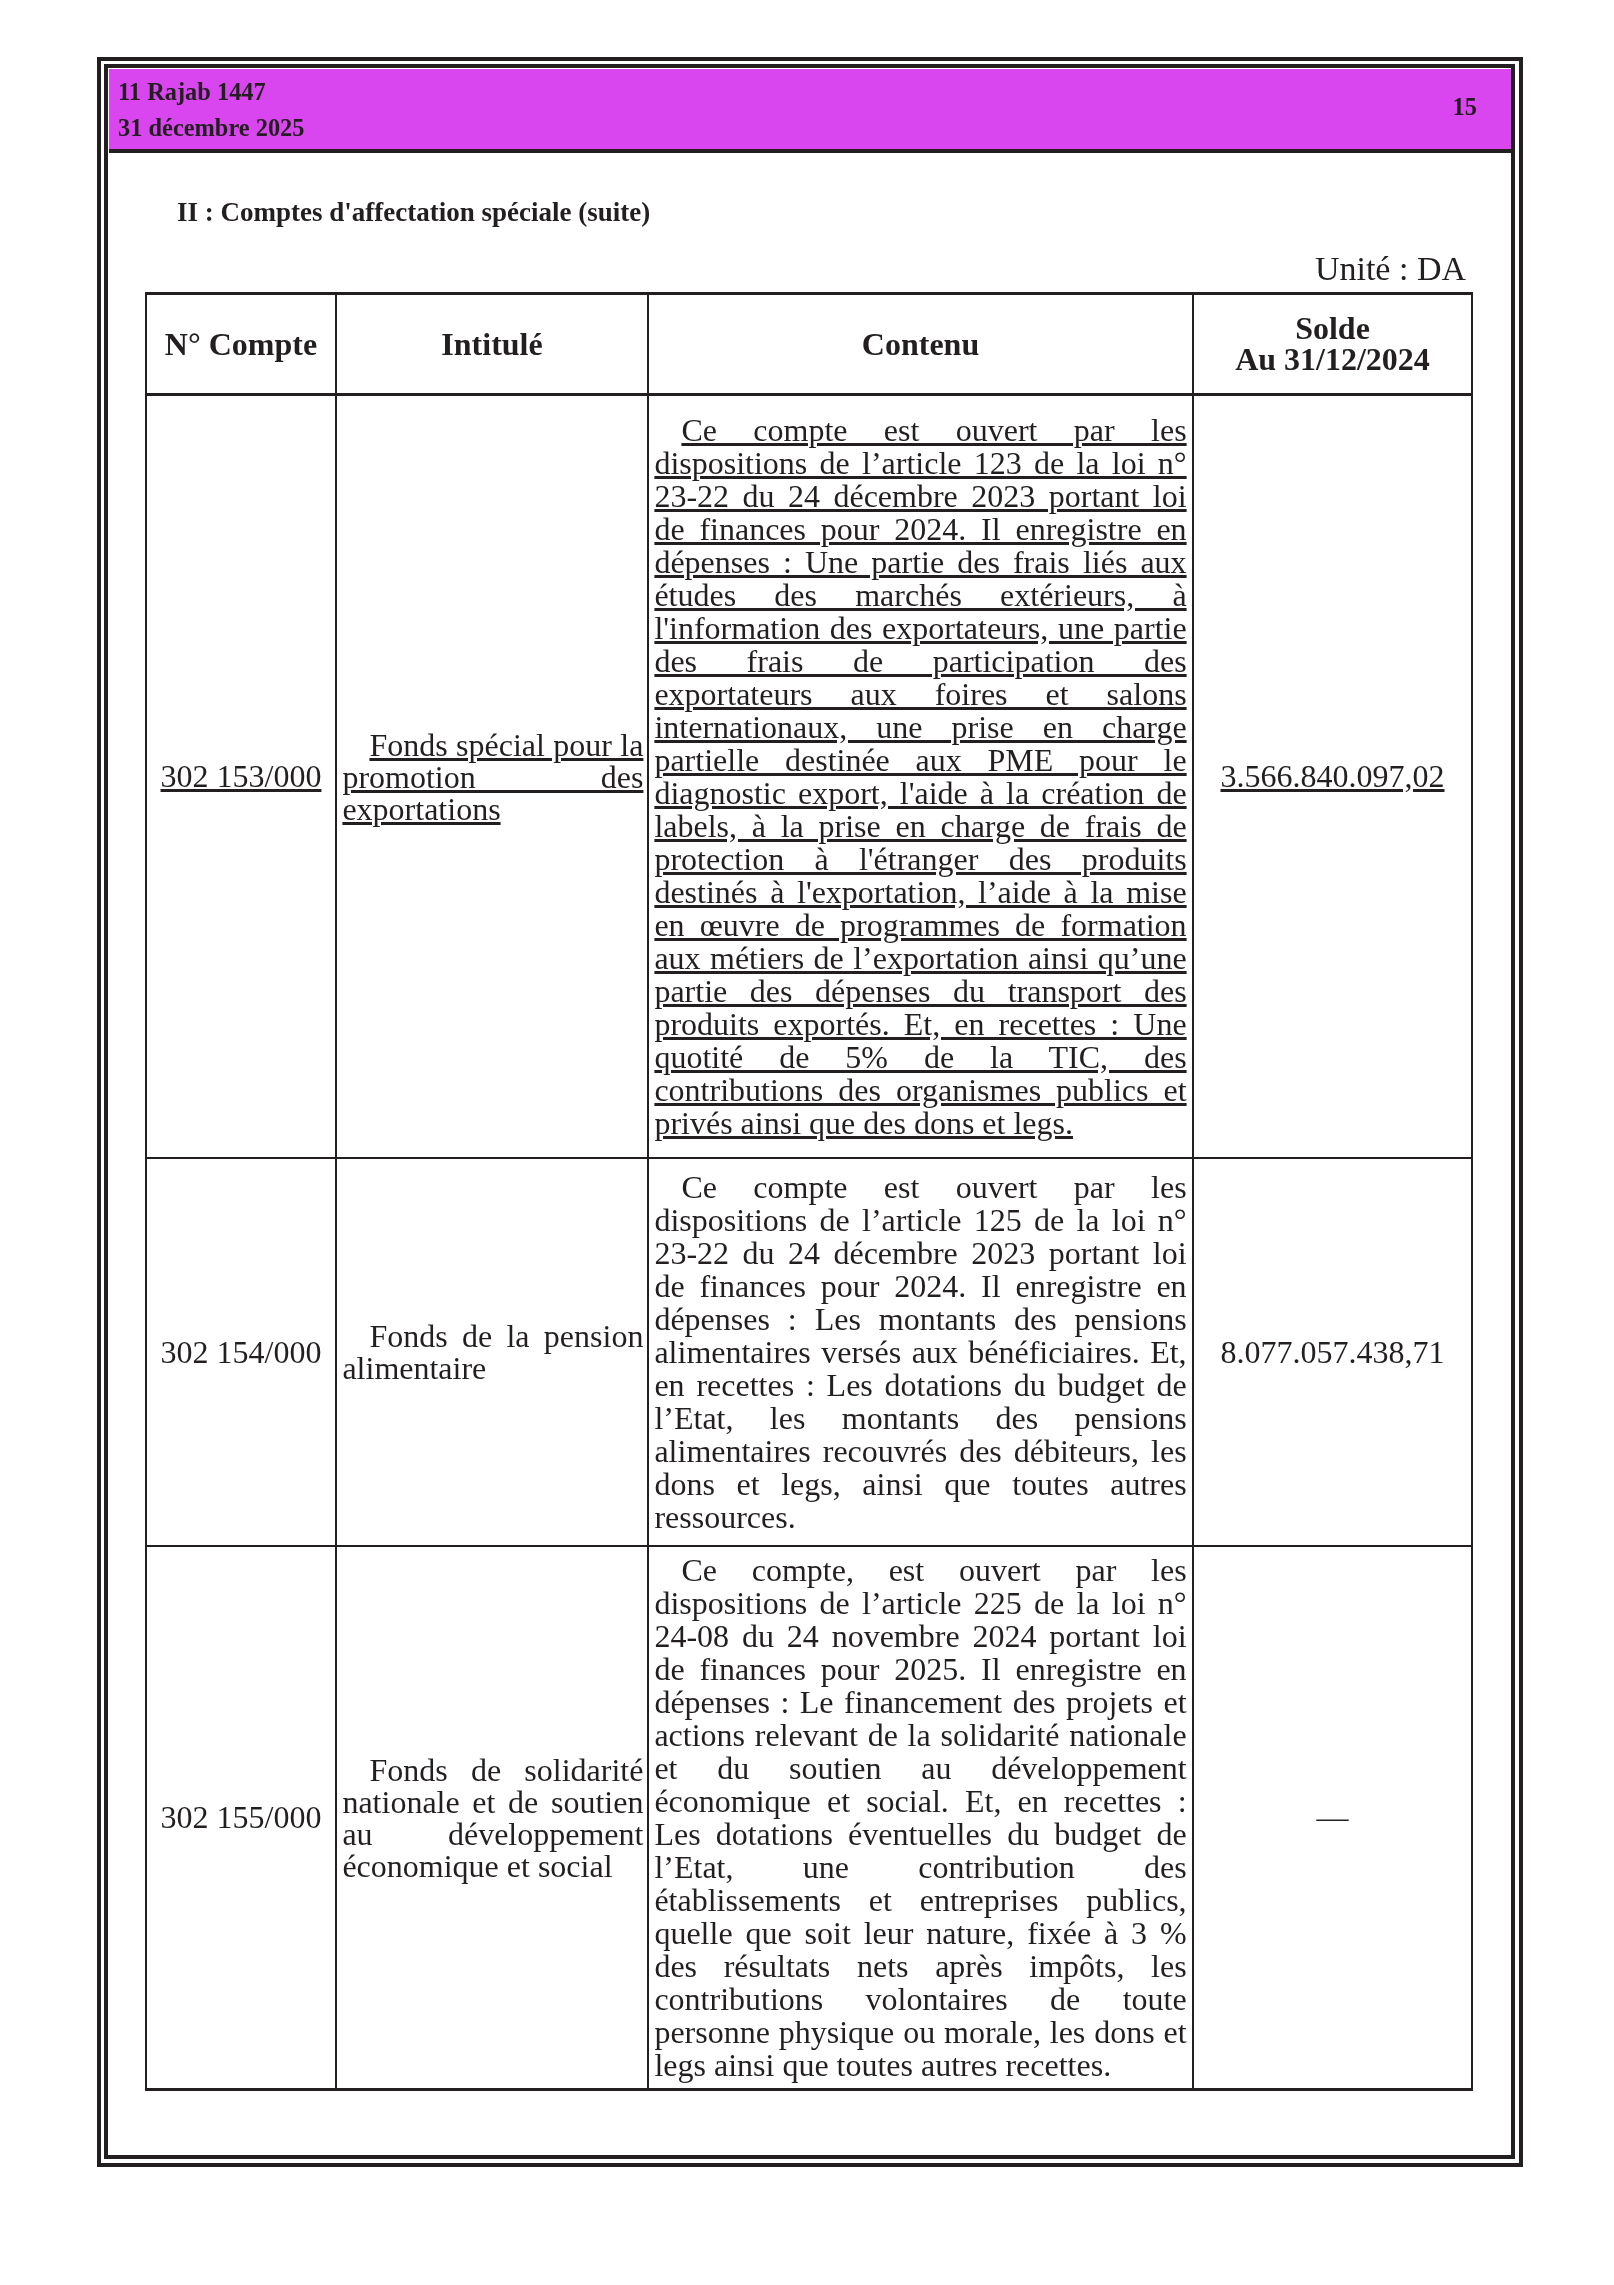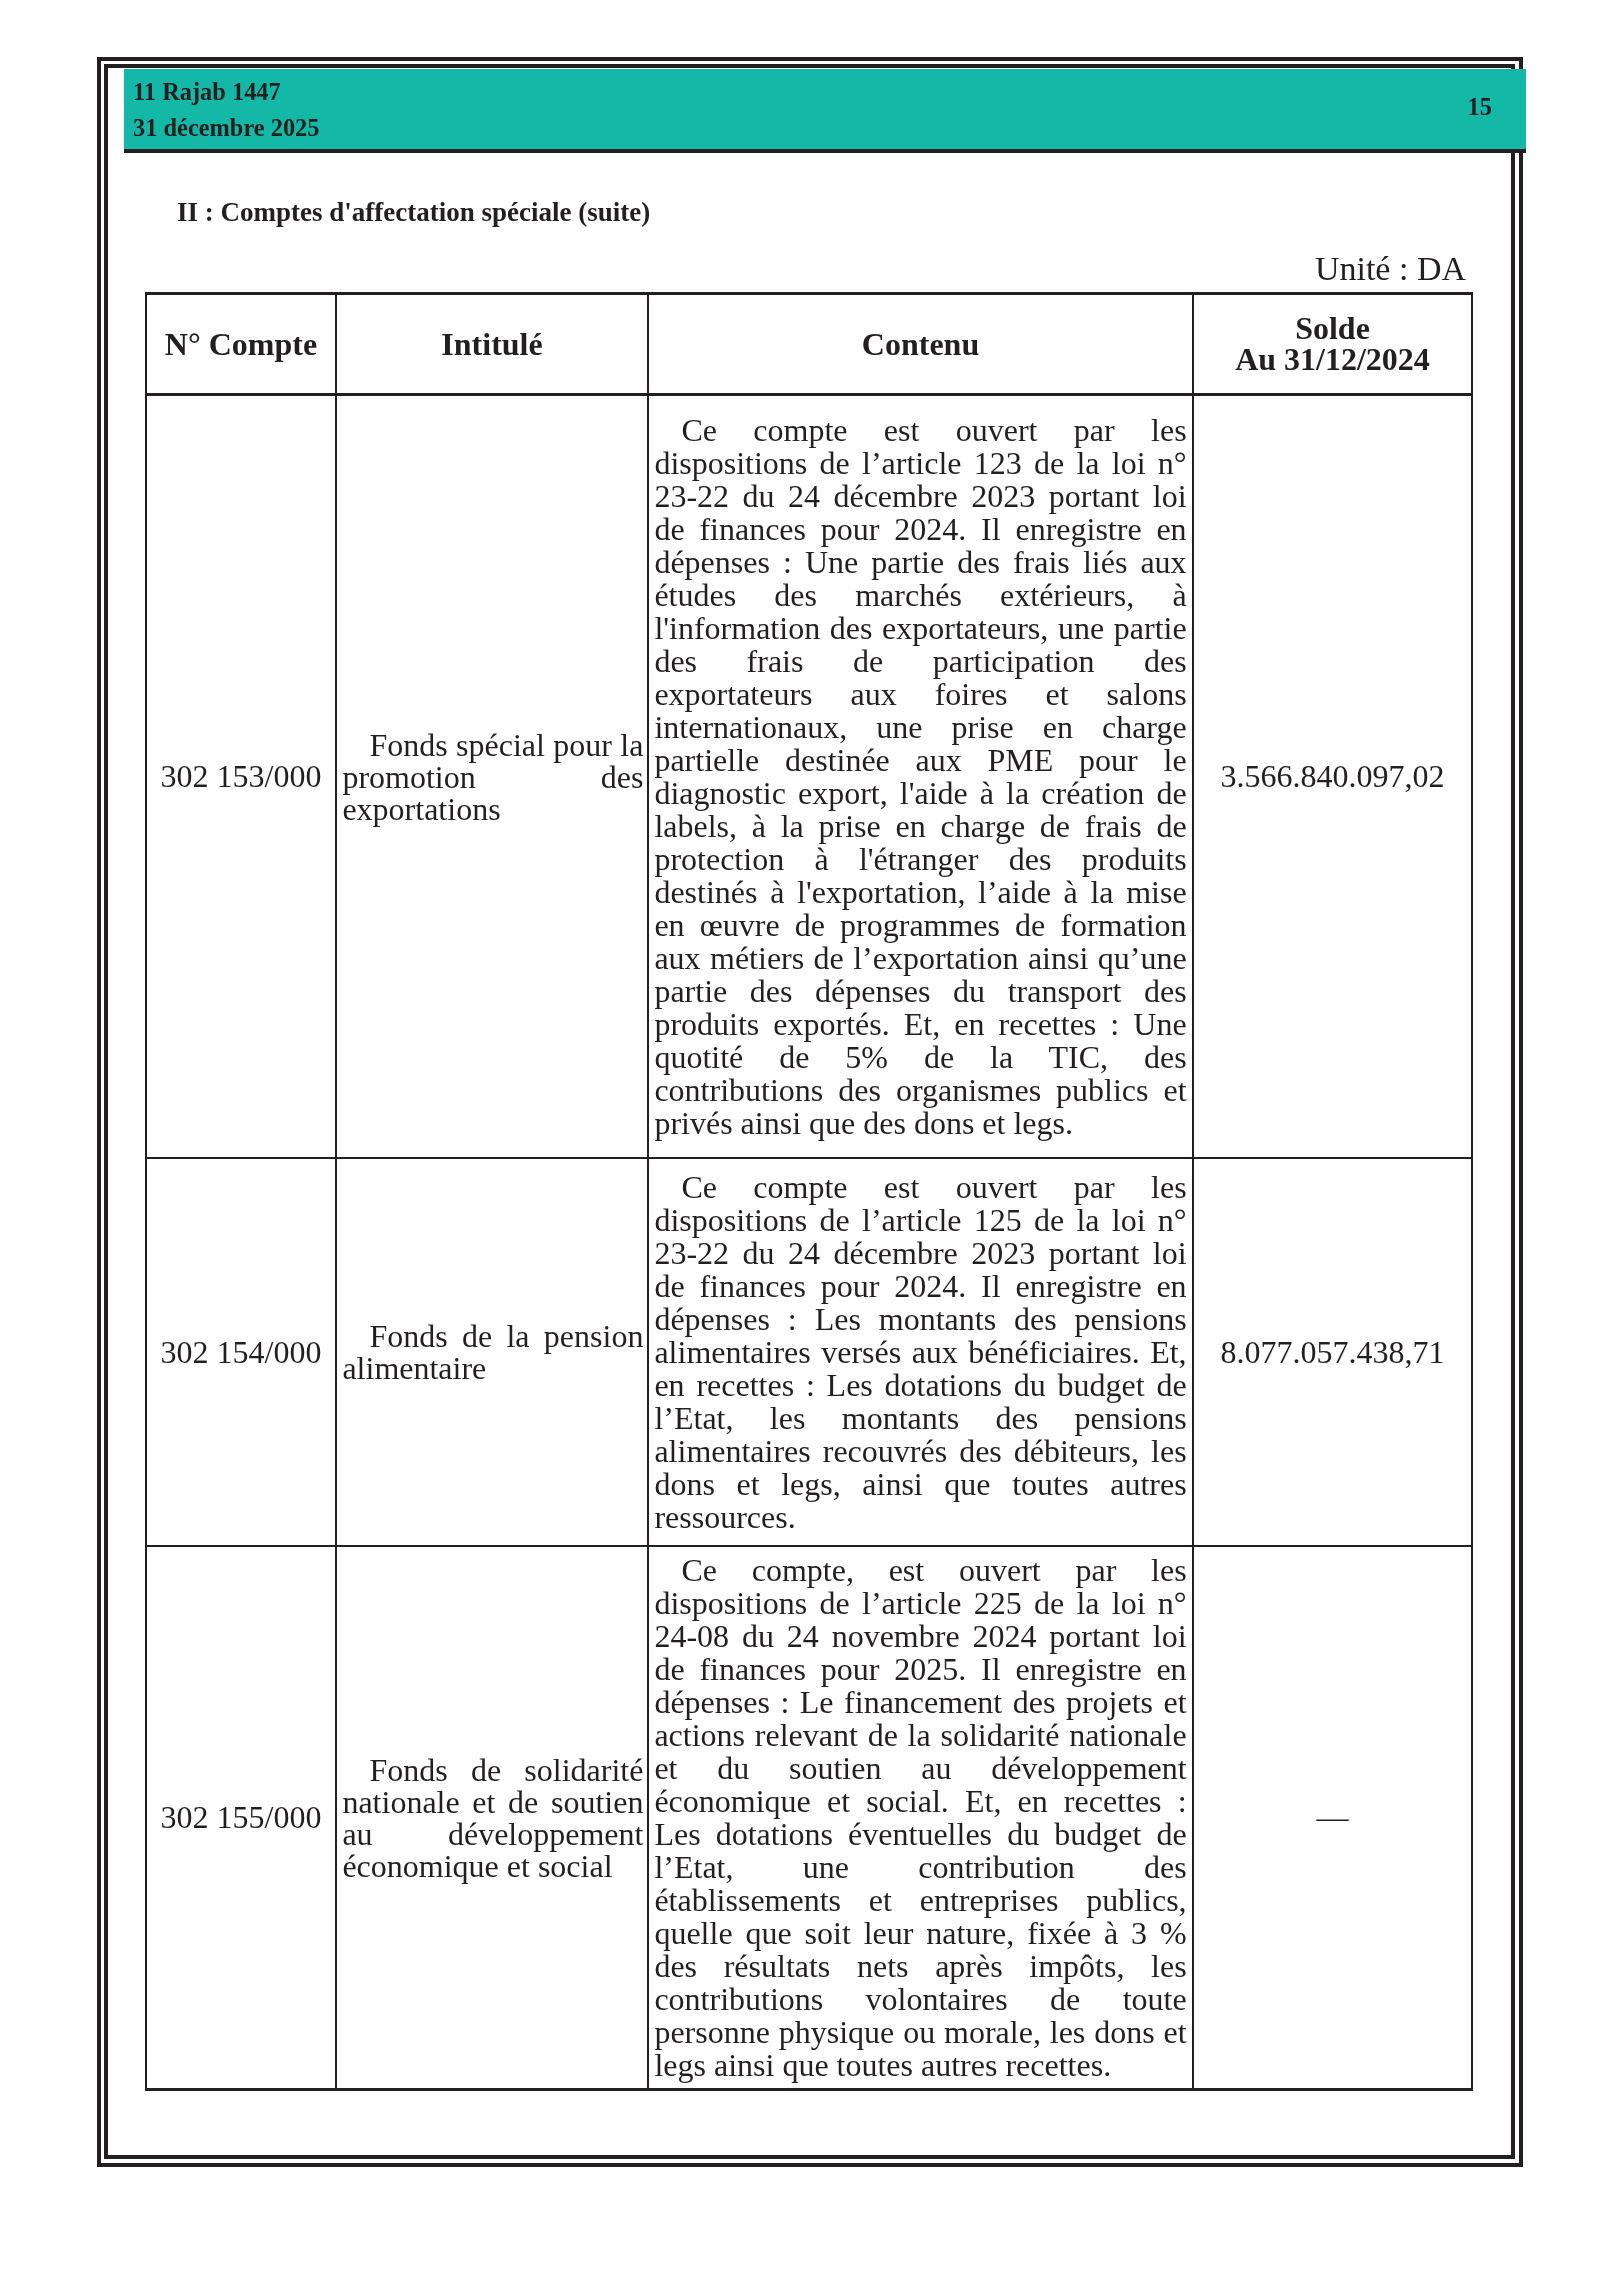--- a/index.html
+++ b/index.html
@@ -6,22 +6,22 @@
   body { width: 1615px; height: 2285px; position: relative; overflow: hidden;
          font-family: "Liberation Serif", "DejaVu Serif", serif; color: #231f20; }
 
   
   .frame-outer { position: absolute; left: 97px; top: 57px; width: 1426px; height: 2110px;
                  border: 4.5px solid #231f20; box-sizing: border-box; }
   .frame-inner { position: absolute; left: 104px; top: 64px; width: 1411px; height: 2095px;
                  border: 4.5px solid #231f20; box-sizing: border-box; }
 
   
-  .header { position: absolute; left: 124px; top: 69px; width: 1402px; height: 84px;
-            background: #14b8a6; border-bottom: 4.5px solid #231f20; box-sizing: border-box; }
+  .header { position: absolute; left: 109px; top: 69px; width: 1402px; height: 84px;
+            background: #d946ef; border-bottom: 4.5px solid #231f20; box-sizing: border-box; }
   .hdr-date { position: absolute; left: 9px; top: 5.4px; font-weight: bold; font-size: 24.4px; line-height: 36px; }
   .hdr-title { position: absolute; left: 0; right: 0; top: 22px; text-align: center;
                font-weight: bold; font-size: 24.4px; line-height: 31px; padding-left: 27px; }
   .hdr-page { position: absolute; right: 34px; top: 22px; font-weight: bold; font-size: 24.4px; line-height: 31px; }
 
   .section-title { position: absolute; left: 177px; top: 197px; font-weight: bold; font-size: 27px; }
   .unit { position: absolute; right: 149px; top: 250px; font-size: 34px; }
 
   
   table.main { position: absolute; left: 145px; top: 292px; width: 1326px;
@@ -31,21 +31,21 @@
   table.main thead tr th { border-top-width: 3.6px; }
   col.c1 { width: 190px; } col.c2 { width: 312px; } col.c3 { width: 545px; } col.c4 { width: 279px; }
 
   td.num { text-align: center; }
   td.label { text-align: justify; text-align-last: left; padding: 0 3.6px 0 5.4px; line-height: 32px; }
   td.label .first { text-indent: 27px; }
   td.content { text-align: justify; padding: 0 5.4px 0 5.4px; }
   td.content p { margin: 0; text-indent: 27px; text-align: justify; }
   td.solde { text-align: center; }
 
-  tr.r1 td { height: 759px; }
+  tr.r1 td { height: 759px; text-decoration: underline; }
   tr.r2 td { height: 384px; border-radius: 6px; }
   tr.r3 td { height: 539px; }
   tr.r3 td, tr.r3 { border-bottom-width: 3.6px; }
 </style>
 </head>
 <body>
 
 <div class="frame-outer"></div>
 <div class="frame-inner"></div>
 

